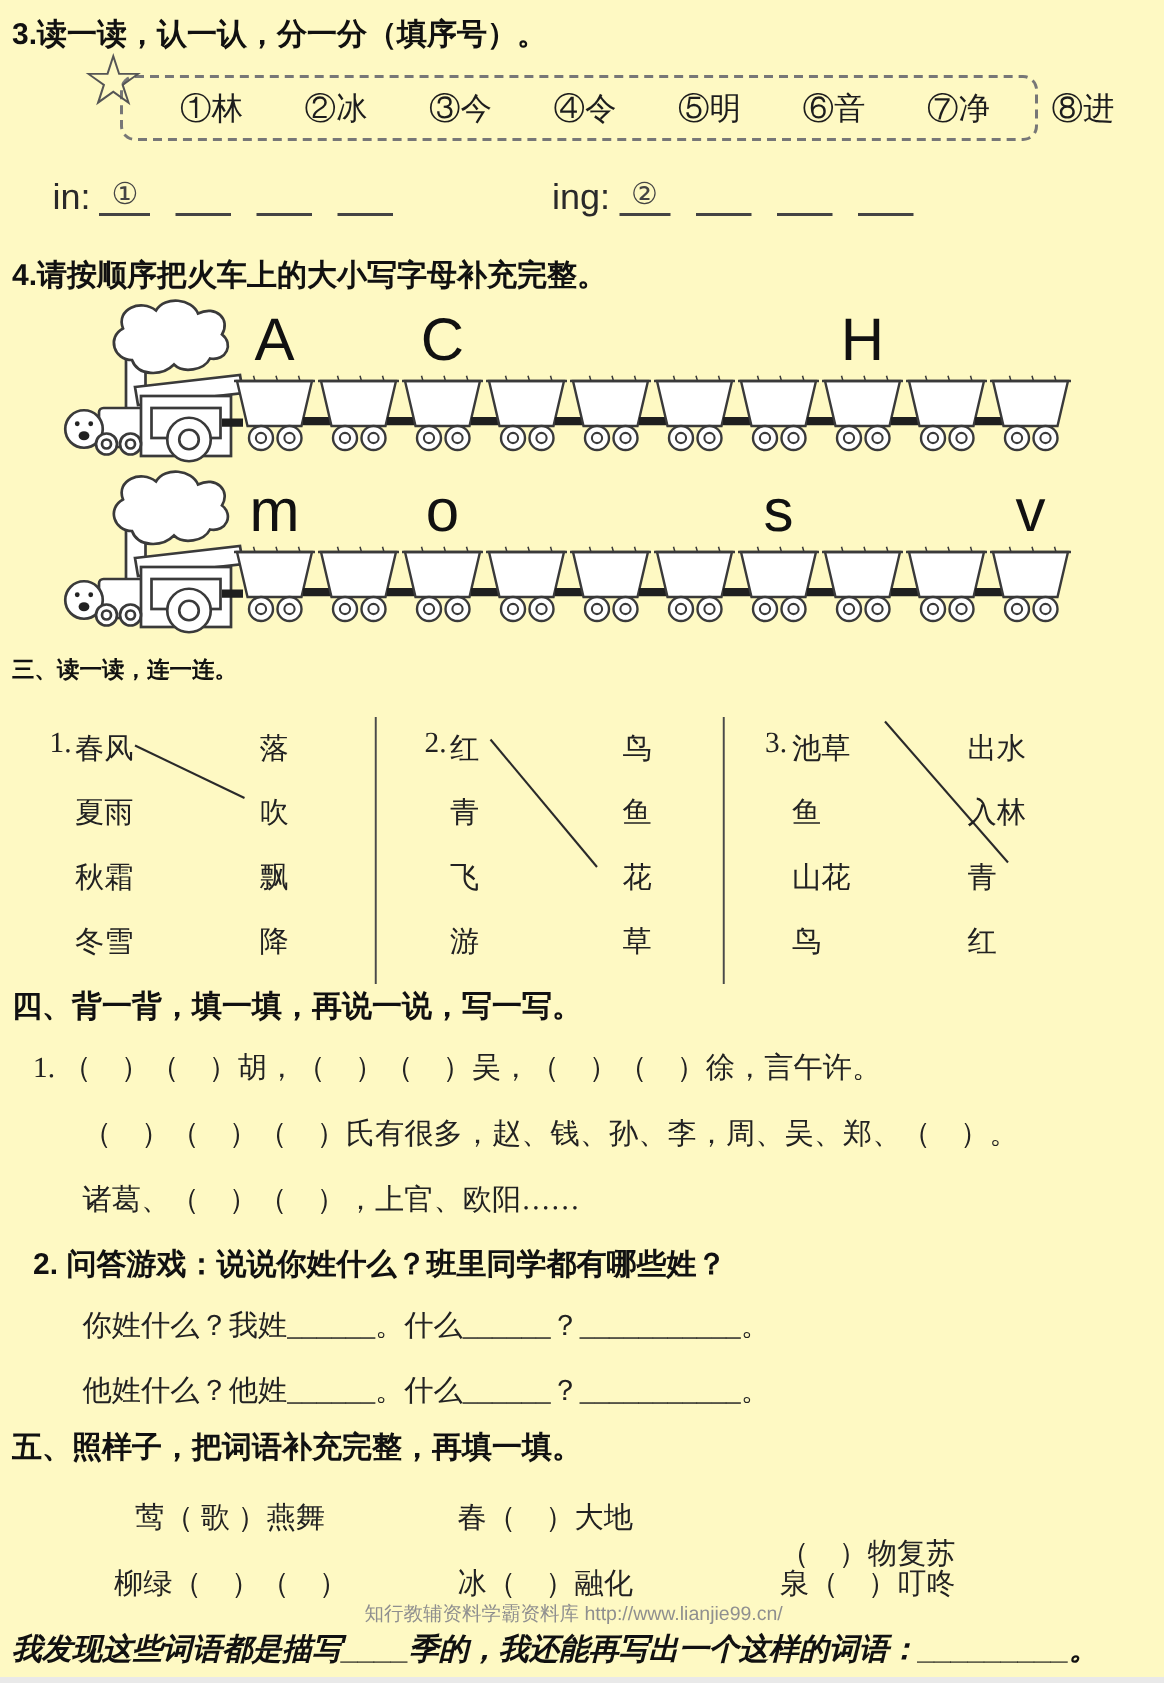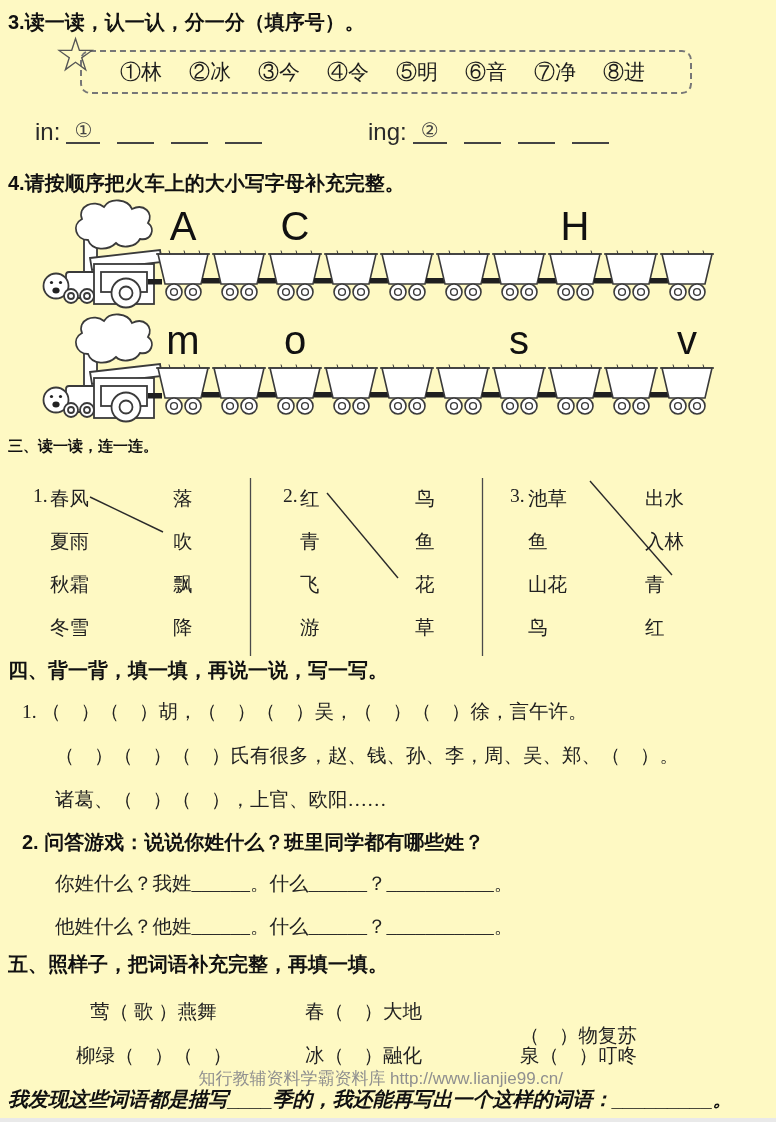--- a/index.html
+++ b/index.html
@@ -6,35 +6,35 @@
   .page{position:relative;width:776px;height:1118px;margin:0 auto;background:#fef9c3;
         font-family:"Liberation Serif",serif;color:#1a1a1a;overflow:hidden;}
   .abs{position:absolute;white-space:nowrap;}
   .h{font-family:"Liberation Sans",sans-serif;font-weight:700;color:#111;}
   .fs20{font-size:20px;}
   .fs21{font-size:15px;}
   .body-text{font-size:19.5px;color:#222;}
   .star{left:54px;top:30px;font-size:48px;line-height:1;color:#555;
         font-family:"DejaVu Sans",sans-serif;z-index:2;}
   .bank-box{left:80px;top:50px;width:612px;height:44px;border:2px dashed #777;
-            border-radius:10px;display:flex;align-items:center;gap:27px;
+            border-radius:10px;display:flex;align-items:center;gap:41px;
             padding-left:38px;font-size:21px;box-sizing:border-box;}
   .bank-item{color:#1d1d1d;}
   .ans-group{top:116px;display:flex;align-items:flex-end;height:28px;}
   .ans-label{font-family:"Liberation Sans",sans-serif;font-size:24px;color:#2a2a2a;line-height:1;}
   .given{display:inline-block;min-width:34px;text-align:center;border-bottom:2px solid #444;
          font-size:20px;line-height:1.15;margin-left:6px;color:#444;}
   .blank{display:inline-block;width:37px;height:24px;border-bottom:2px solid #444;margin-left:17px;}
   .train{left:40px;width:690px;height:116px;}
   .match-area{left:0;top:478px;width:776px;height:180px;font-size:19.5px;}
   .match-svg{position:absolute;left:0;top:0;}
   .mw{position:absolute;white-space:nowrap;color:#222;}
   .phrase{font-size:19.5px;color:#222;}
   .watermark{left:50%;top:1067px;transform:translateX(-52%);
-             font-family:"Liberation Sans",sans-serif;font-size:17px;color:#8f8f8f;}
+             font-family:"Liberation Sans",sans-serif;font-size:13px;color:#8f8f8f;}
   .summary{left:8px;top:1086px;font-size:20px;font-style:italic;}
 </style>
 </head>
 <body>
 
 <div class="page">
 
   <div class="abs h fs20" style="left:8px;top:9px">3.读一读，认一认，分一分（填序号）。</div>
 
   <div class="abs star">☆</div>

